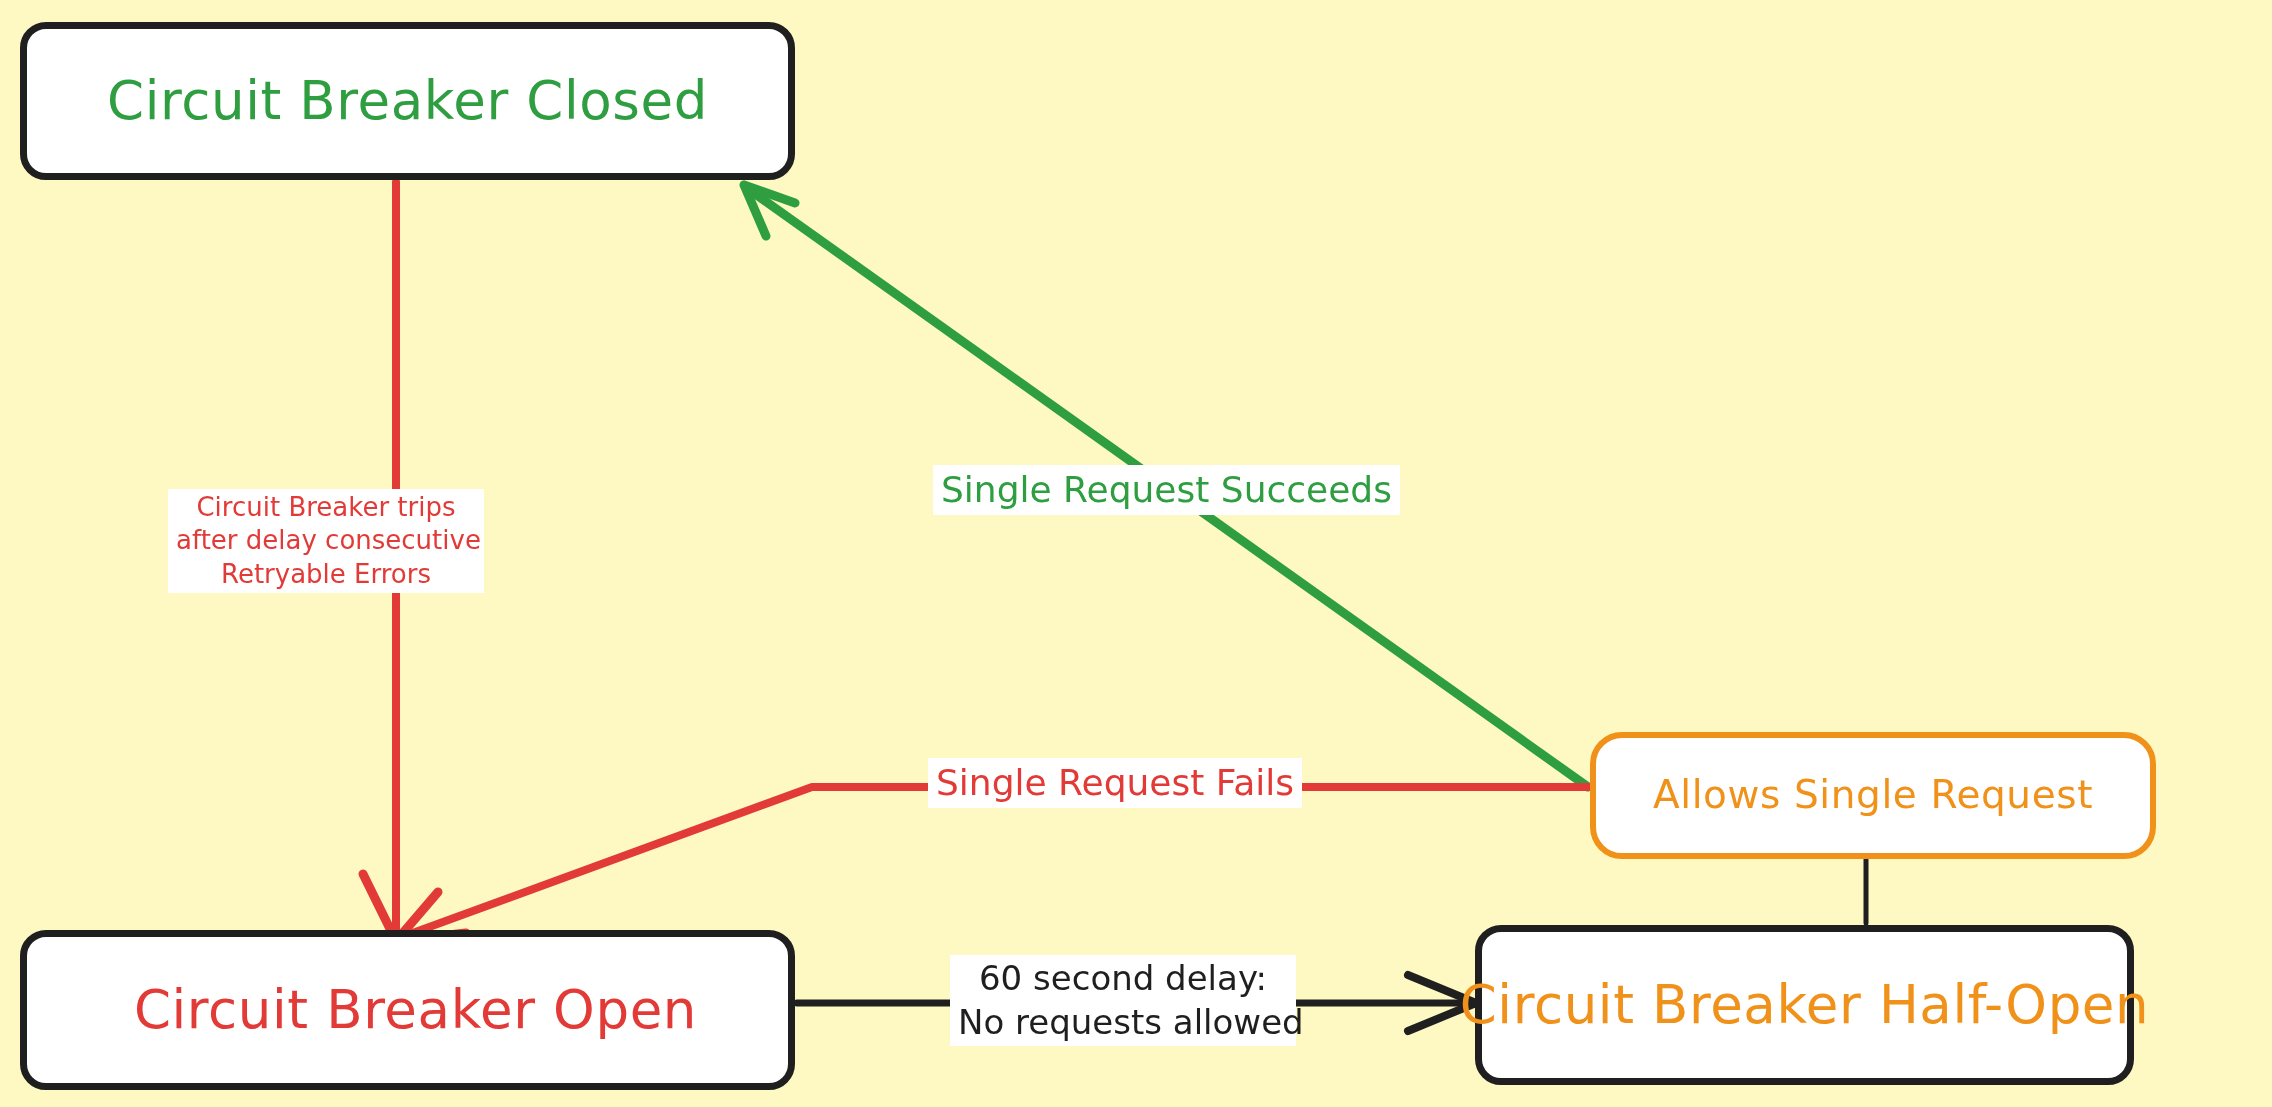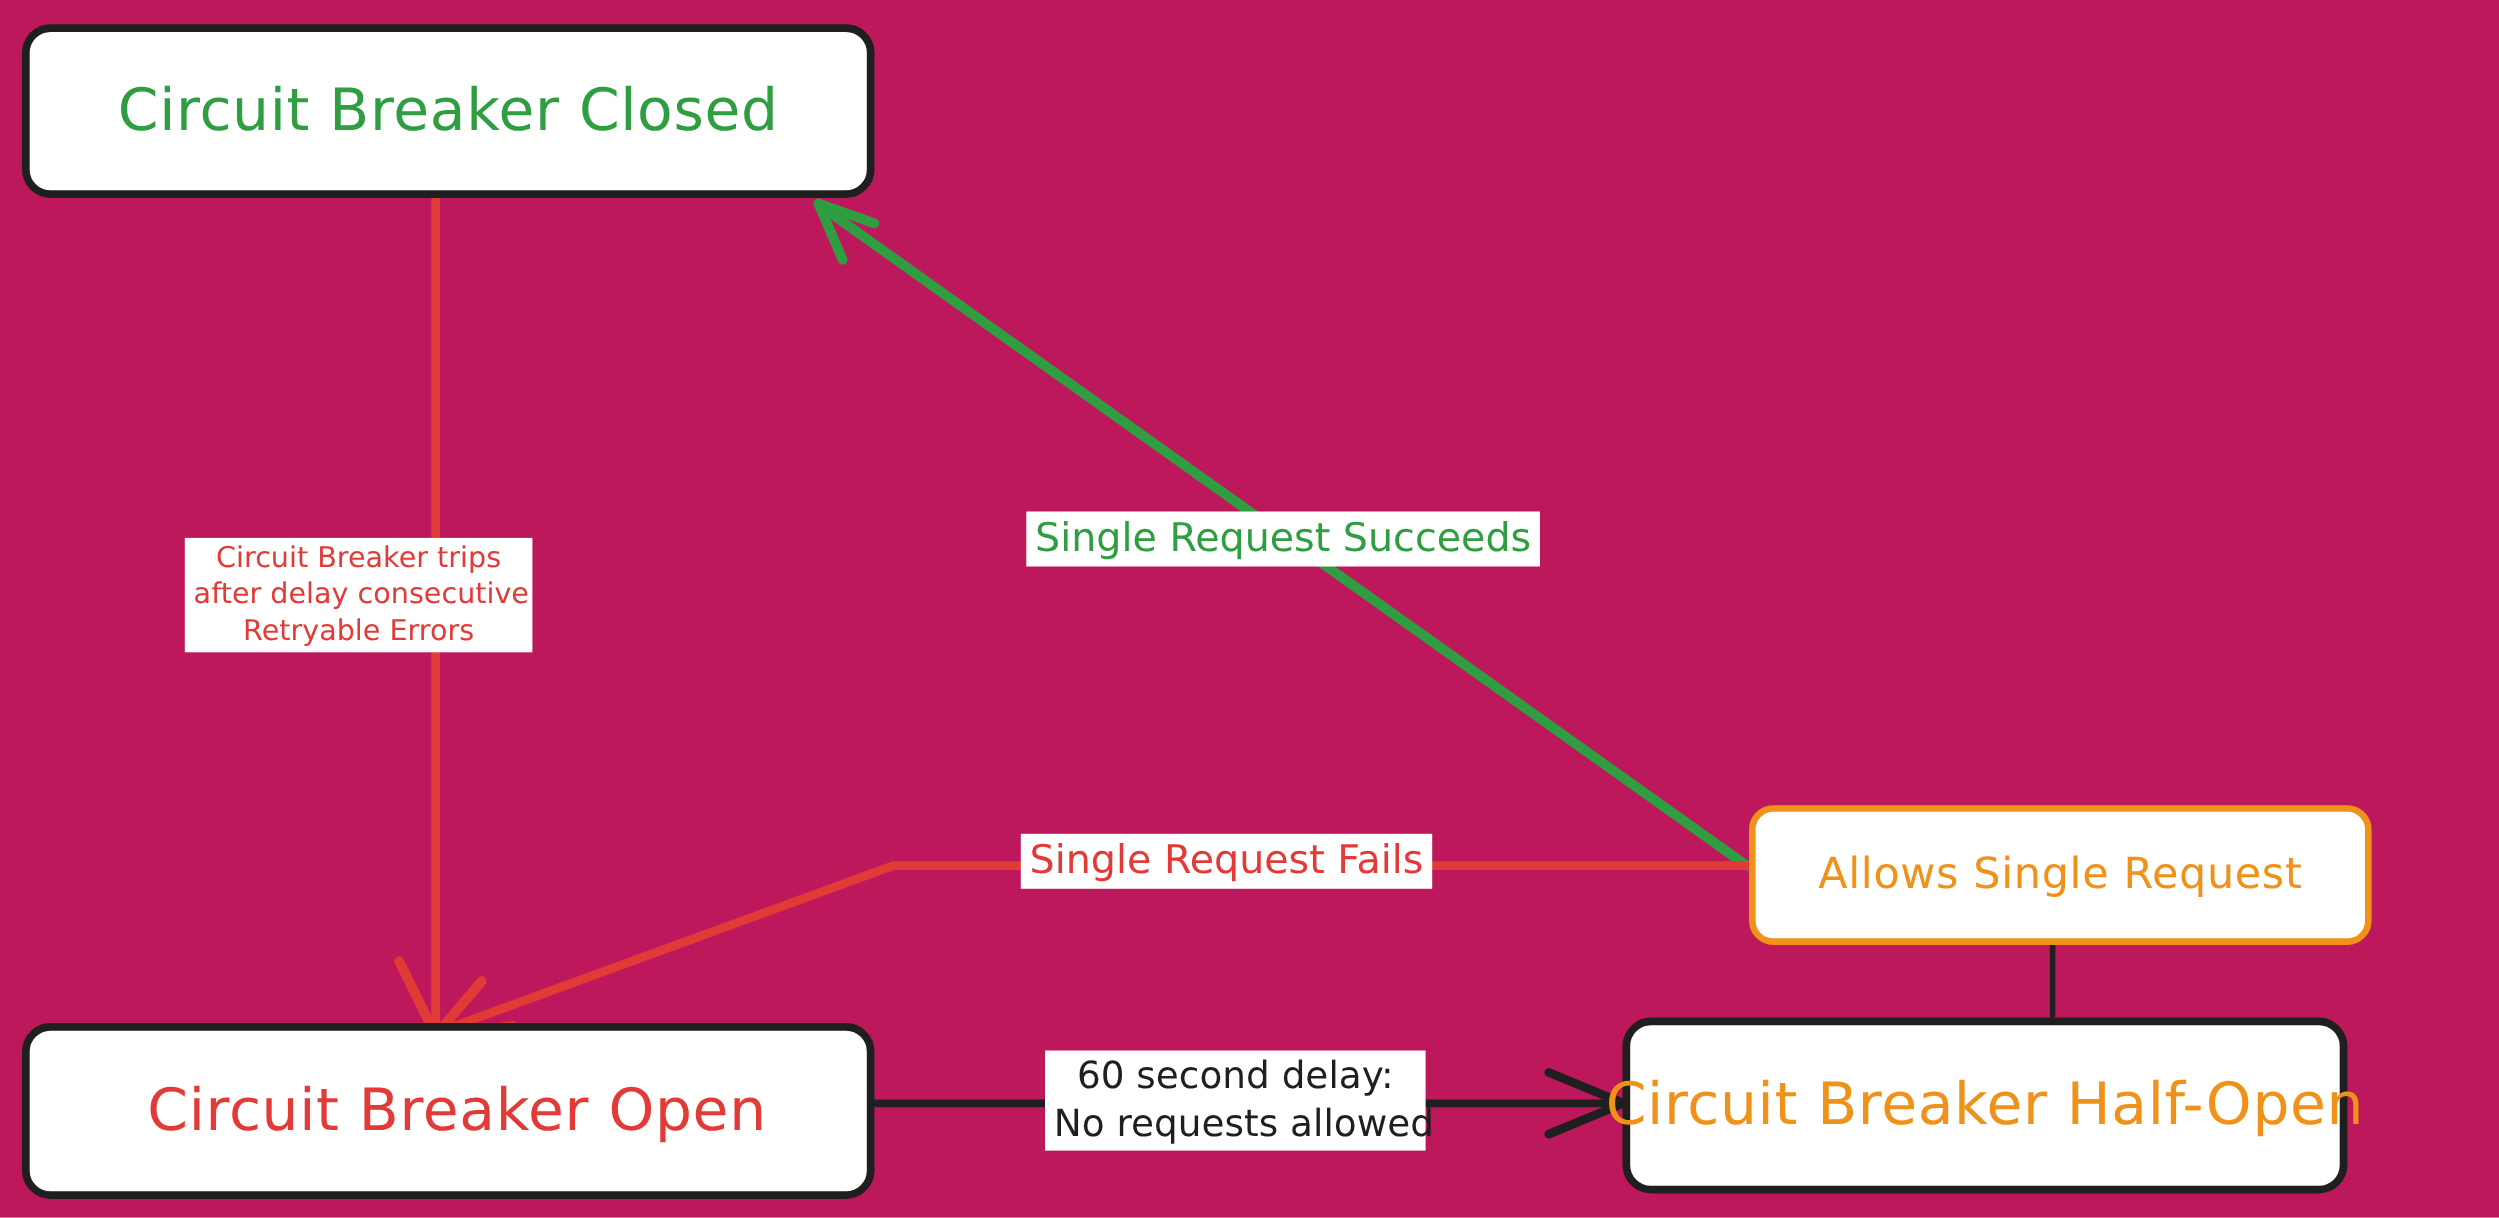--- a/index.html
+++ b/index.html
@@ -8,21 +8,21 @@
     padding: 0;
     background: #ffffff;
   }
   body {
     font-family: "DejaVu Sans", sans-serif;
   }
   #diagram-root {
     position: relative;
     width: 2272px;
     height: 1107px;
-    background: #be185d;
+    background: #fef9c3;
     overflow: hidden;
   }
   #edge-layer {
     position: absolute;
     left: 0;
     top: 0;
     width: 2272px;
     height: 1107px;
   }
   .node {
@@ -33,21 +33,21 @@
     display: flex;
     align-items: center;
     justify-content: center;
     text-align: center;
   }
   .node-black {
     border: 7px solid #1f1f1f;
   }
   .node-orange {
     border: 6px solid #F0911A;
-    border-radius: 22px;
+    border-radius: 32px;
   }
   .node-label {
     font-family: "DejaVu Sans", sans-serif;
     font-weight: 400;
     letter-spacing: 0.6px;
     line-height: 1.15;
     white-space: nowrap;
   }
   #node-closed {
     left: 20px;  top: 22px;  width: 775px; height: 158px;

